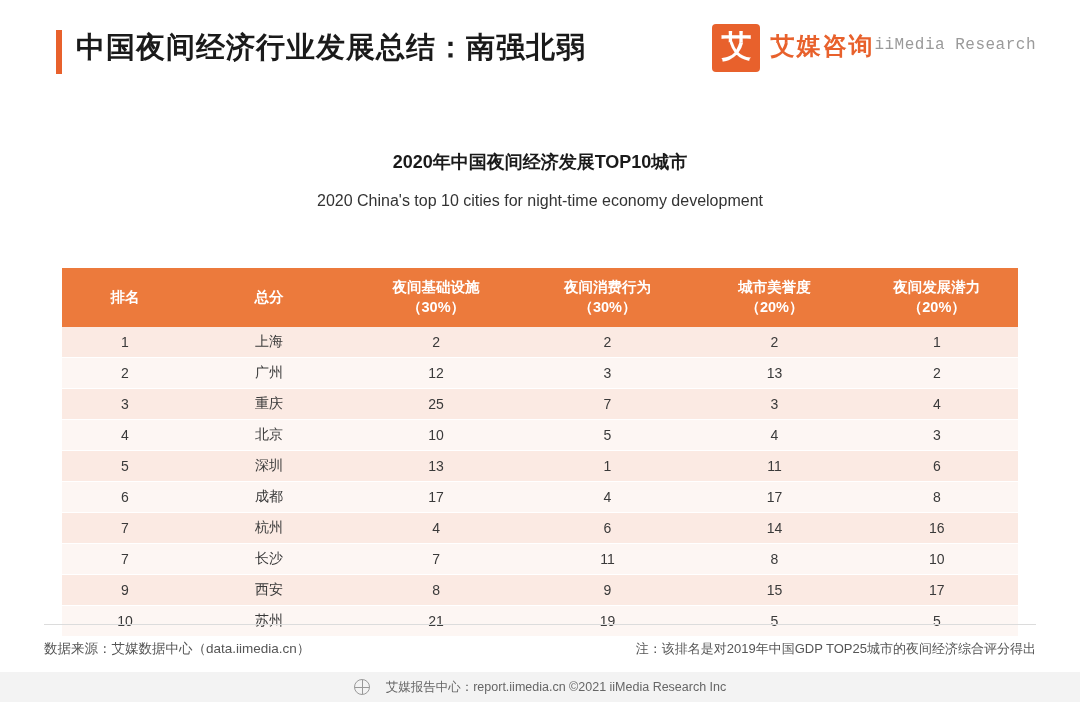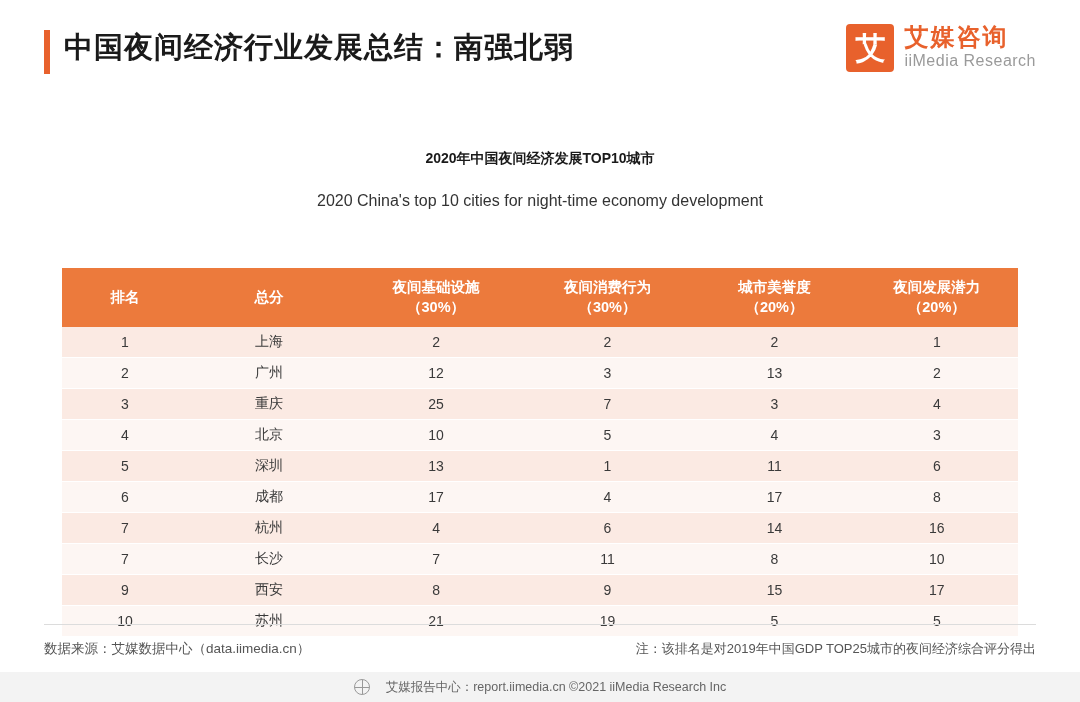--- a/index.html
+++ b/index.html
@@ -12,22 +12,23 @@
     background: #ffffff;
     font-family: "Liberation Sans", "DejaVu Sans", sans-serif;
     color: #222;
     position: relative;
     overflow: hidden;
   }
 
   
   .header {
     position: absolute;
-    top: 0; left: 0; right: 0;
+    top: 0; left: 12px; right: 0;
     height: 100px;
+    font-family: Liberation Mono, monospace;
   }
   .title-bar {
     position: absolute;
     left: 44px;
     top: 30px;
     width: 6px;
     height: 44px;
     background: #e8612c;
   }
   .title {
@@ -56,21 +57,21 @@
     color: #fff;
     font-size: 30px;
     font-weight: bold;
     display: flex;
     align-items: center;
     justify-content: center;
     line-height: 1;
   }
   .brand-text {
     display: flex;
-    flex-direction: column;
+    flex-direction: row;
     justify-content: center;
   }
   .brand-cn {
     font-size: 24px;
     font-weight: bold;
     color: #e8612c;
     letter-spacing: 2px;
     line-height: 1.1;
   }
   .brand-en {
@@ -80,21 +81,21 @@
     line-height: 1.3;
   }
 
   
   .chart-title {
     position: absolute;
     top: 150px;
     left: 0;
     width: 100%;
     text-align: center;
-    font-size: 14px;
+    font-size: 18px;
     font-weight: bold;
     color: #1a1a1a;
   }
   .chart-subtitle {
     position: absolute;
     top: 192px;
     left: 0;
     width: 100%;
     text-align: center;
     font-size: 16px;

